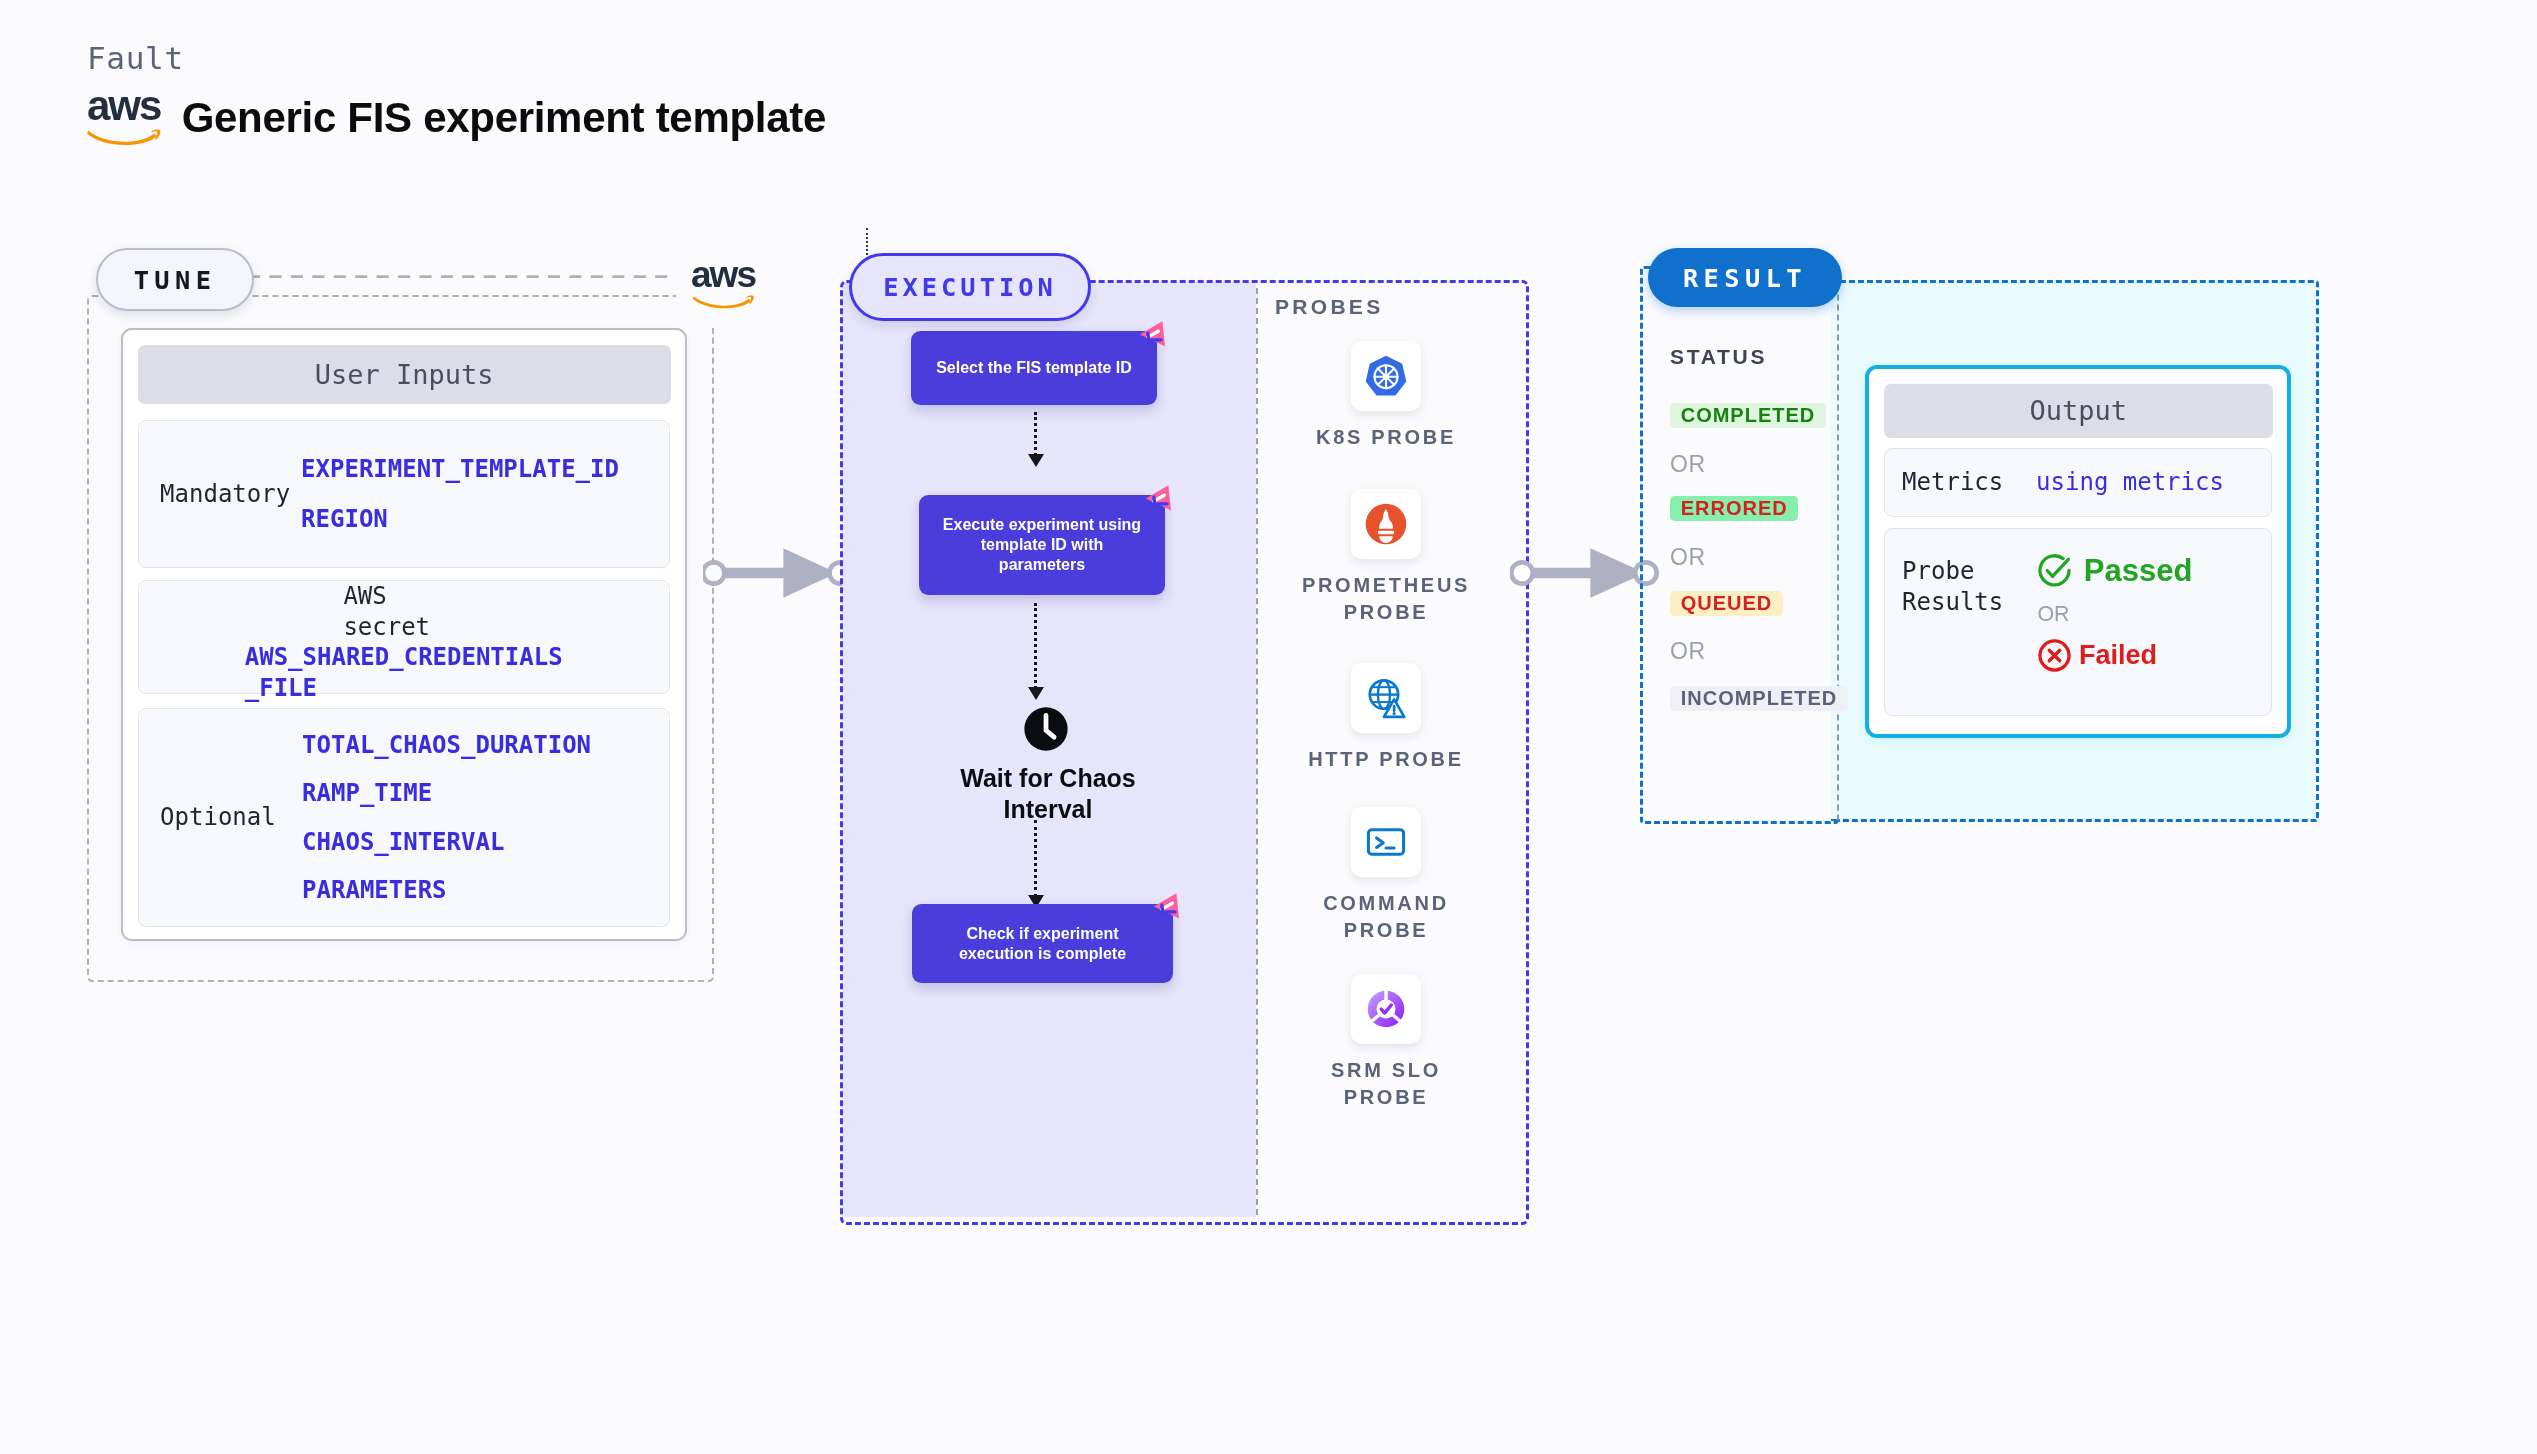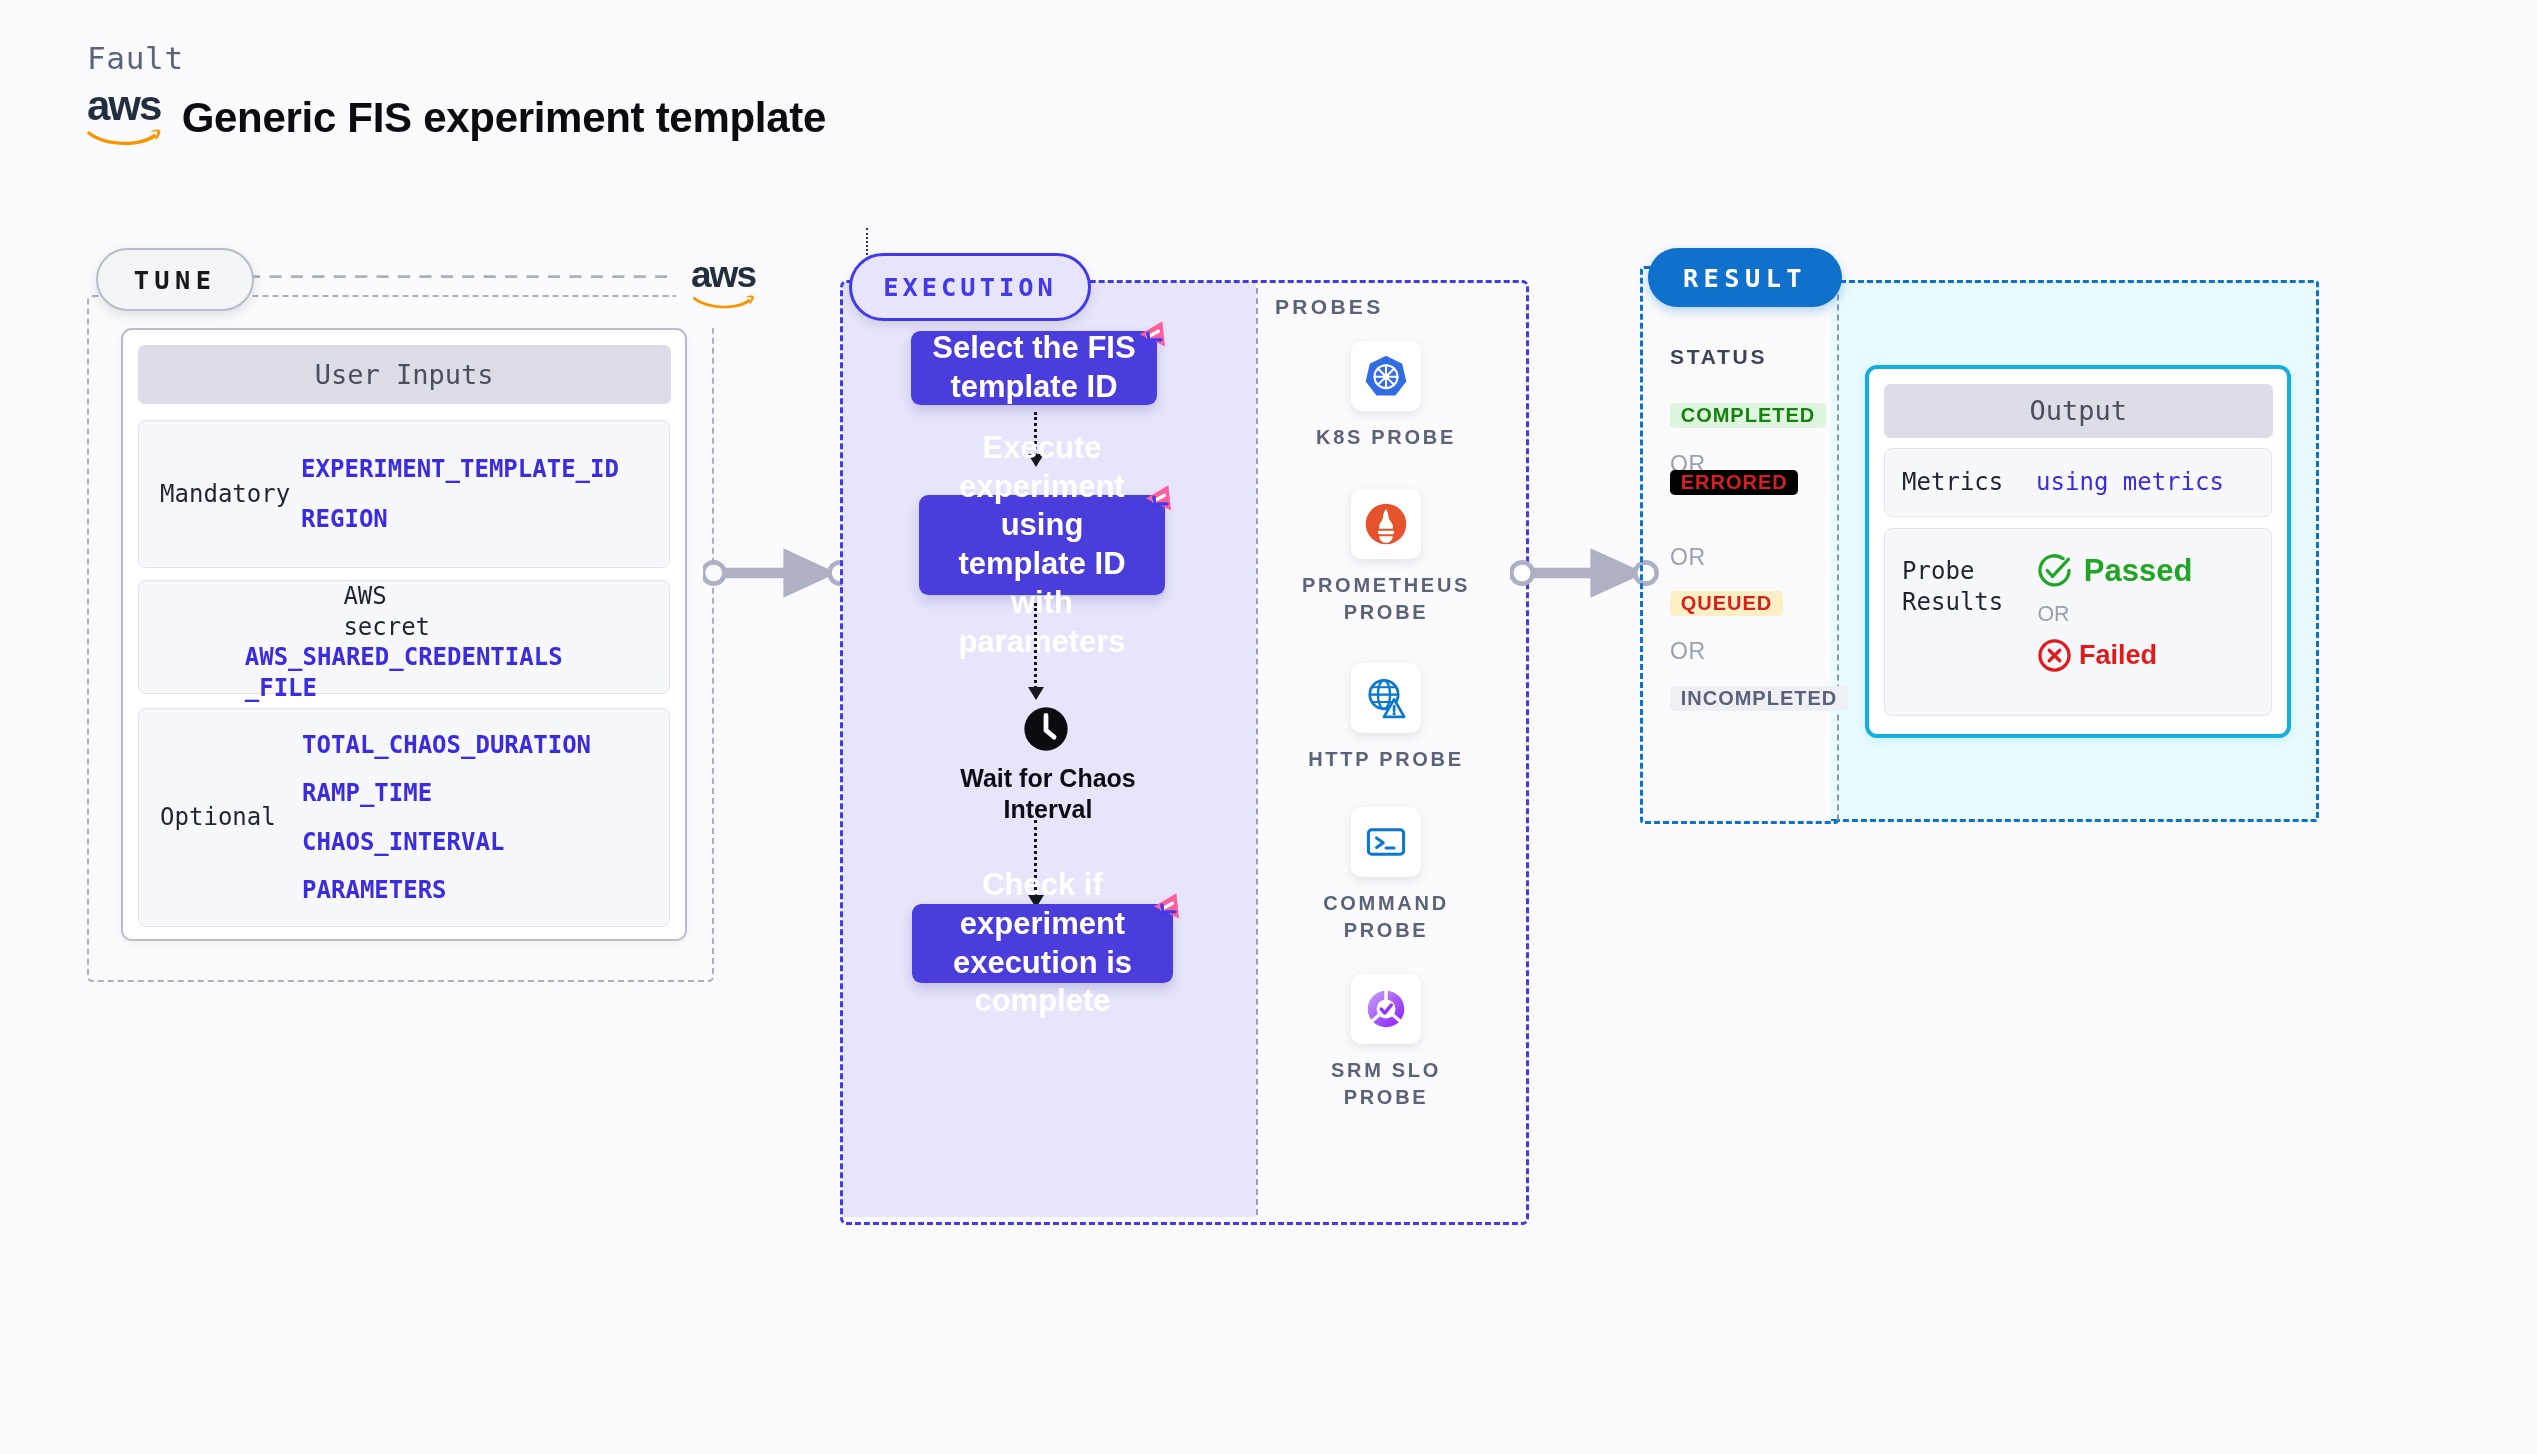--- a/index.html
+++ b/index.html
@@ -82,21 +82,21 @@
     border-left:2px dashed #9aa0ad;}
   #exec-pill{left:849px;top:253px;width:236px;height:62px;
     background:#e6e5fb;border:3.3px solid #4338ea;color:#4338ea;letter-spacing:4px;}
   #exec-tick{position:absolute;left:866px;top:228px;width:0;height:27px;
     border-left:2px dotted #31353f;}
 
   .flowbox{
     position:absolute;background:#4a3ddb;border-radius:9.4px;
     box-shadow:0 5.4px 12px rgba(40,30,120,.18);
     display:flex;align-items:center;justify-content:center;text-align:center;
-    color:#fff;font-weight:700;font-size:31px;line-height:1.25;padding:0 17.4px;
+    color:#fff;font-weight:700;font-size:16px;line-height:1.25;padding:0 17.4px;
     box-sizing:border-box;
   }
   .litmus-badge{position:absolute;width:37px;height:33px;}
   .dot-arrow{position:absolute;width:0;border-left:3.3px dotted #15171d;}
   .dot-arrow::after{
     content:"";position:absolute;left:-9.4px;bottom:-10.7px;
     border-left:8px solid transparent;border-right:8px solid transparent;
     border-top:13.4px solid #15171d;
   }
   #clock{position:absolute;left:1023px;top:706px;width:46px;height:46px;}
@@ -335,21 +335,21 @@
 </svg>
 
 <div class="panel" id="result-area"></div>
 <div class="panel" id="result-status"></div>
 <div class="panel-pill" id="result-pill">RESULT</div>
 
 <div id="status-title">STATUS</div>
 
 <div class="status-chip" style="top:396px;background:#dff5df;color:#17830f;">COMPLETED</div>
 <div class="or-text" style="top:451px;">OR</div>
-<div class="status-chip" style="top:463px;background:#000000;color:#d42020;">ERRORED</div>
+<div class="status-chip" style="top:489px;background:#86efac;color:#d42020;">ERRORED</div>
 <div class="or-text" style="top:544px;">OR</div>
 <div class="status-chip" style="top:584px;background:#fdefc4;color:#d42020;">QUEUED</div>
 <div class="or-text" style="top:638px;">OR</div>
 <div class="status-chip" style="top:679px;background:#eef0f5;color:#5a6378;">INCOMPLETED</div>
 
 <div class="card" id="output-card">
   <div class="card-title" style="position:absolute;left:14.7px;top:14.7px;width:389px;height:54px;">Output</div>
 
   <div class="subcard" style="position:absolute;left:14.7px;top:79px;width:386px;height:67px;">
     <div class="row-label" style="margin-left:17.4px;width:134px;">Metrics</div>

